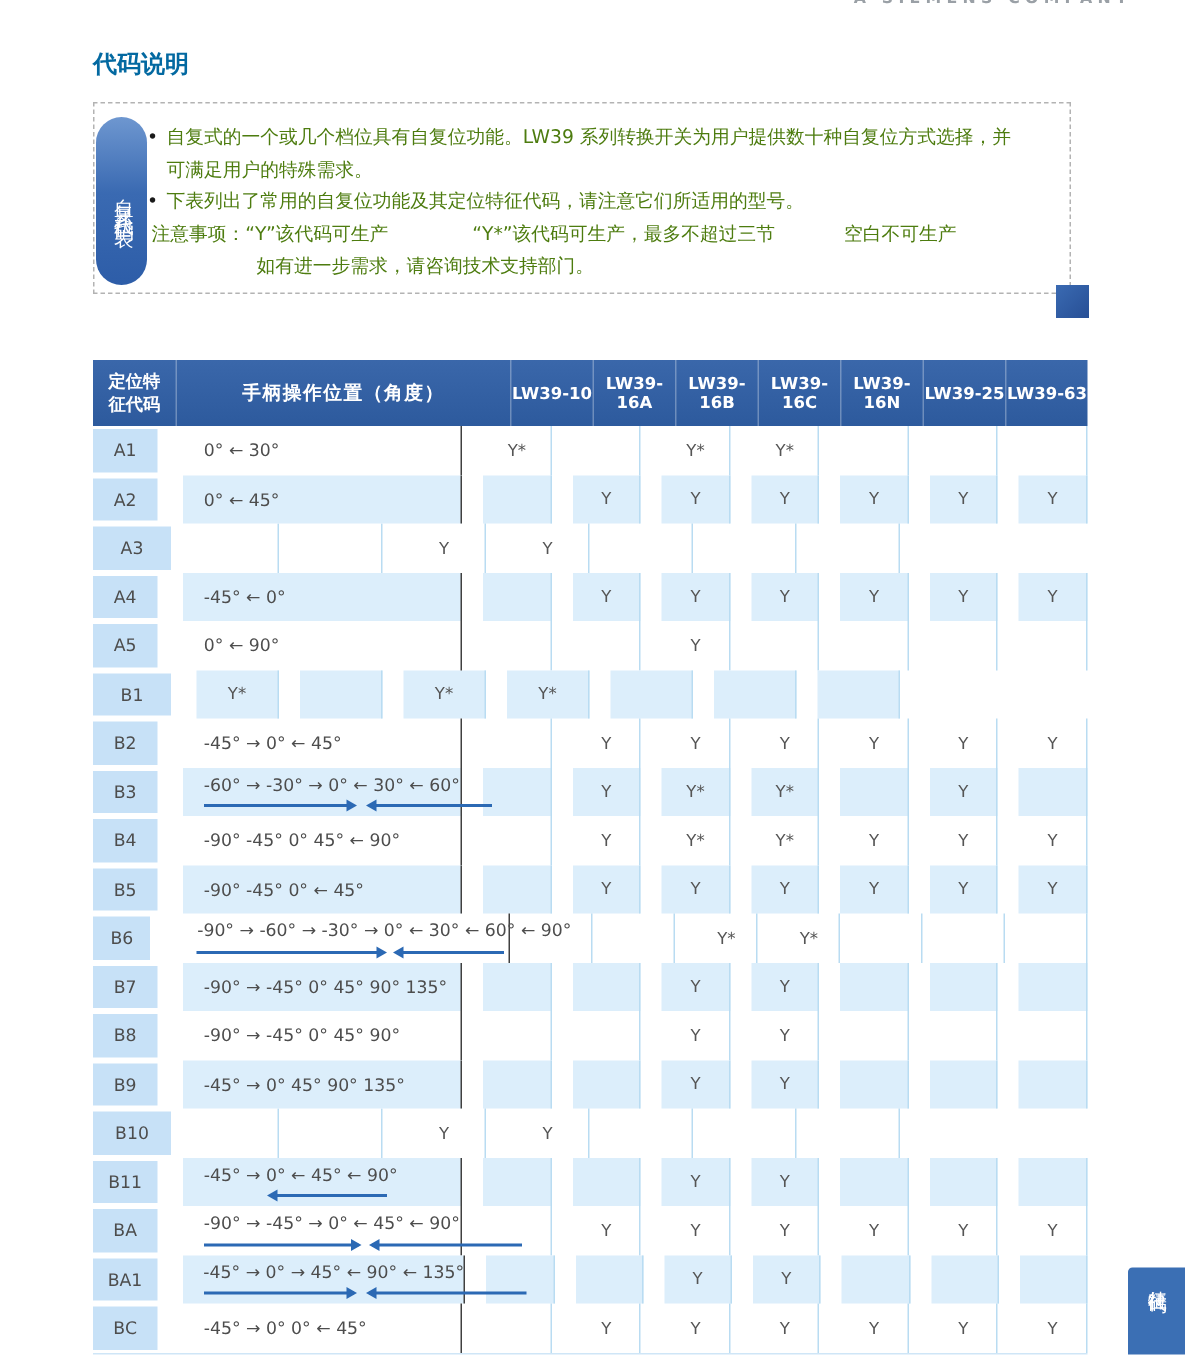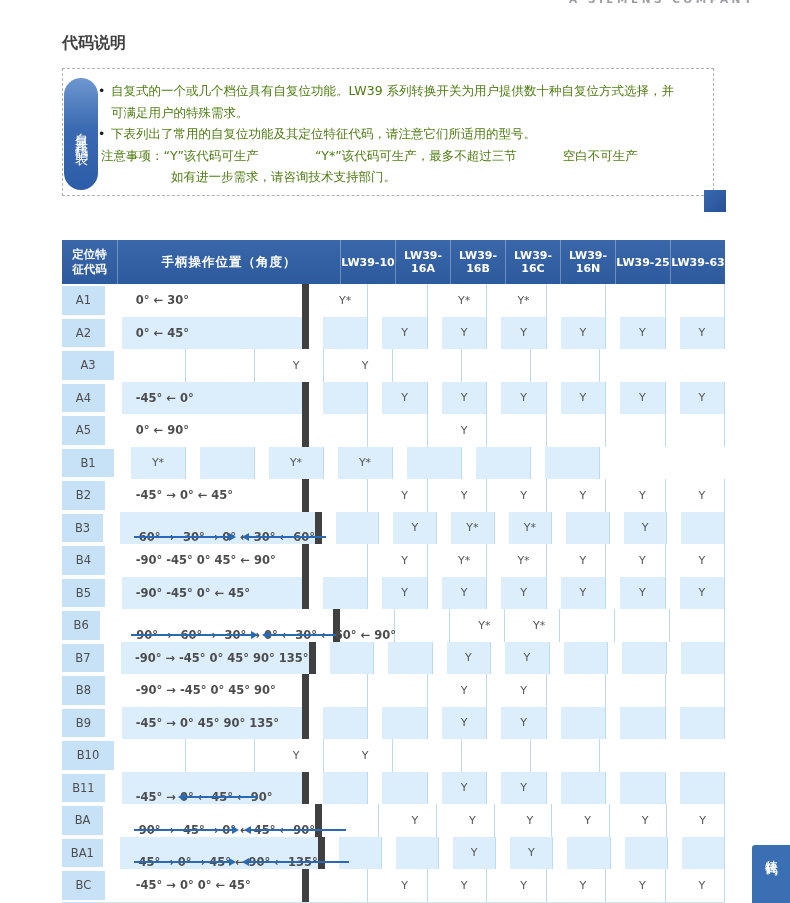--- a/index.html
+++ b/index.html
@@ -9,21 +9,21 @@
     color:#4a4a4a;position:relative;overflow:hidden;
   }
   .page{position:relative;width:790px;height:903px;overflow:hidden;}
 
   
   .brand{
     position:absolute;top:-7px;right:35px;font-size:10.5px;font-weight:bold;
     letter-spacing:3.5px;color:#9aa0a6;white-space:nowrap;
   }
 
-  .title{position:absolute;left:62px;top:33px;margin:0;font-size:16px;font-weight:bold;color:#404040;}
+  .title{position:absolute;left:62px;top:33px;margin:0;font-size:16px;font-weight:bold;color:#0369a1;}
 
   
   .infobox{
     position:absolute;left:62px;top:68px;width:652px;height:128px;
     border:1px dashed #b3b3b3;box-sizing:border-box;background:#fff;
   }
   .pill{
     position:absolute;left:1px;top:9px;width:34px;height:112px;border-radius:17px;
     background:linear-gradient(180deg,#6e97d0 0%,#3a6ab2 45%,#2d5da8 100%);
     display:flex;align-items:center;justify-content:center;
@@ -59,28 +59,28 @@
   .trow{display:flex;height:32.5px;background:#ffffff;gap:14px;}
   .codewrap{width:55px;box-sizing:border-box;padding:2px 3px 2px 0;background:#fff;}
   .code{
     width:100%;height:100%;background:#c7e1f7;box-sizing:border-box;
     display:flex;align-items:center;justify-content:center;
     font-size:11.5px;color:#4d4d4d;
   }
   .pos{
     width:223px;box-sizing:border-box;padding-left:14px;position:relative;
     display:flex;align-items:center;font-size:11.5px;color:#4d4d4d;
-    border-right:7px solid #404040;white-space:nowrap;font-weight:bold;
+    border-right:1px solid #404040;white-space:nowrap;
   }
   .val{
     width:55px;box-sizing:border-box;display:flex;align-items:center;justify-content:center;
     font-size:11px;color:#555;border-right:1px solid #b9dcf2;
   }
   .trow.alt .pos,.trow.alt .val{background:#dceefb;}
-  .pos.has-arrows{align-items:flex-end;padding-top:4px;}
+  .pos.has-arrows{align-items:flex-start;padding-top:4px;}
 
   .arrow{position:absolute;bottom:6px;height:0;border-top:2px solid #2b69b4;}
   .arrow-right::after{
     content:'';position:absolute;right:-2px;top:-5px;width:0;height:0;
     border-left:7px solid #2b69b4;border-top:4px solid transparent;border-bottom:4px solid transparent;
   }
   .arrow-left::after{
     content:'';position:absolute;left:-2px;top:-5px;width:0;height:0;
     border-right:7px solid #2b69b4;border-top:4px solid transparent;border-bottom:4px solid transparent;
   }

